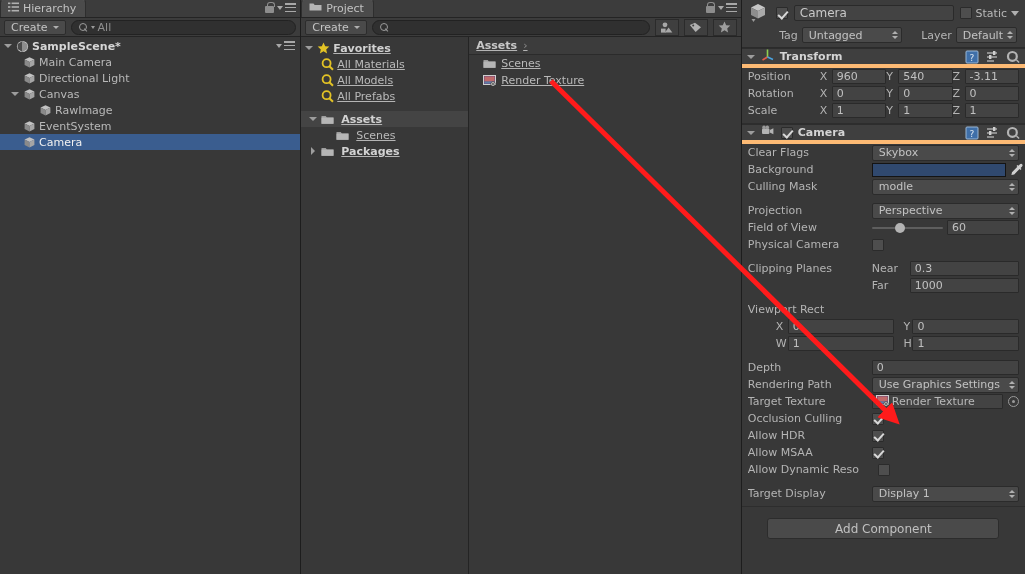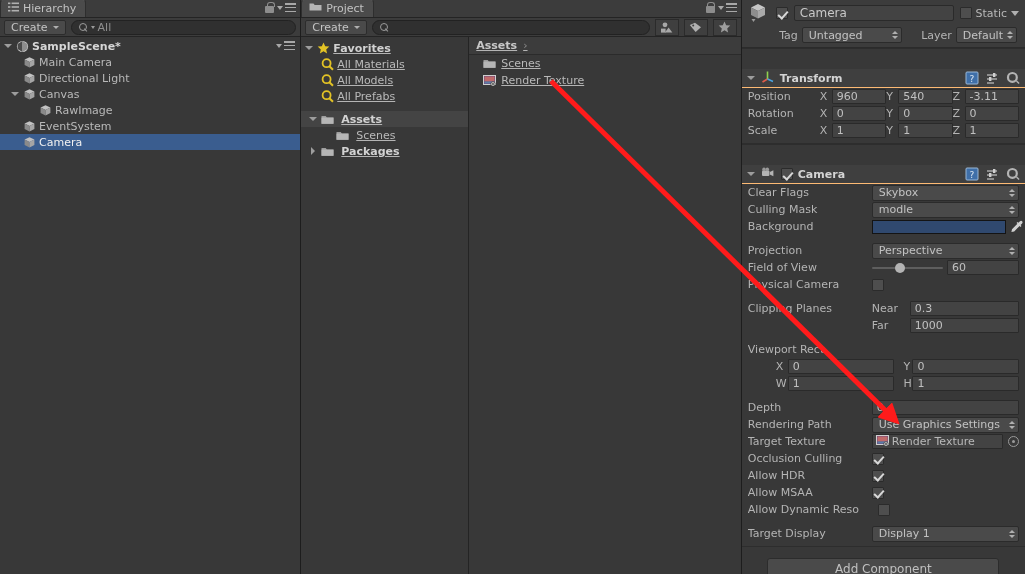--- a/index.html
+++ b/index.html
@@ -170,21 +170,21 @@
     border-right:3px solid transparent; }
   .updown .u { border-bottom: 3.5px solid #b0b0b0; }
   .updown .d { border-top: 3.5px solid #b0b0b0; }
 
   .comp {
     border-top: 1px solid #2d2d2d; border-bottom: 1px solid #2d2d2d;
     background: #383838; padding-bottom: 4px;
   }
   .comp-hdr {
     height: 19px; background: #3f3f3f; display: flex; align-items: center;
-    gap: 5px; padding: 0 5px; border-bottom: 1px solid #fdba74; margin-top: 20px;
+    gap: 5px; padding: 0 5px; border-bottom: 4px solid #fdba74;
   }
   .comp-title { font-weight: bold; color: #d4d4d4; font-size: 11px; }
   .comp-hdr-icons { margin-left: auto; display: flex; align-items: center; gap: 7px; }
   .book-ico { width: 14px; height: 14px; }
   .preset-ico { width: 13px; height: 13px; }
   .gear-ico { width: 14px; height: 14px; }
 
   .prow { display: flex; align-items: center; height: 17px; padding-left: 6px; gap: 0; }
   .plabel { width: 124px; color: #b4b4b4; font-size: 11px; flex: none;
             white-space: nowrap; overflow: hidden; }
@@ -711,37 +711,37 @@
           <span class="popup" style="flex:1;margin-right:6px">
             <span class="txt">Skybox</span>
             <span class="updown">
                 <i class="u"></i>
                 <i class="d"></i>
               </span>
           </span>
         </div>
 
         <div class="prow">
+          <span class="plabel">Background</span>
+          <span class="colorswatch" id="bg-swatch" style="background: rgb(48, 73, 111);"></span>
+          <span class="eyedrop">
+            <svg width="15" height="14" viewBox="0 0 15 14">
+              <path d="M12.5 1.5 a2 2 0 0 0-2.8 0 L8.4 2.8 l-0.9-0.9 -1 1 0.9 0.9 -5.4 5.4 -0.6 2.8 2.8-0.6 5.4-5.4 0.9 0.9 1-1 -0.9-0.9 1.3-1.3 a2 2 0 0 0 0-2.8 z" fill="#d0d0d0"></path>
+            </svg>
+          </span>
+        </div>
+
+        <div class="prow">
           <span class="plabel">Culling Mask</span>
           <span class="popup" style="flex:1;margin-right:6px">
             <span class="txt">modle</span>
             <span class="updown">
                 <i class="u"></i>
                 <i class="d"></i>
               </span>
-          </span>
-        </div>
-
-        <div class="prow">
-          <span class="plabel">Background</span>
-          <span class="colorswatch" id="bg-swatch" style="background: rgb(48, 73, 111);"></span>
-          <span class="eyedrop">
-            <svg width="15" height="14" viewBox="0 0 15 14">
-              <path d="M12.5 1.5 a2 2 0 0 0-2.8 0 L8.4 2.8 l-0.9-0.9 -1 1 0.9 0.9 -5.4 5.4 -0.6 2.8 2.8-0.6 5.4-5.4 0.9 0.9 1-1 -0.9-0.9 1.3-1.3 a2 2 0 0 0 0-2.8 z" fill="#d0d0d0"></path>
-            </svg>
           </span>
         </div>
 
         <div class="gap"></div>
 
         <div class="prow">
           <span class="plabel">Projection</span>
           <span class="popup" style="flex:1;margin-right:6px">
             <span class="txt">Perspective</span>
             <span class="updown">

